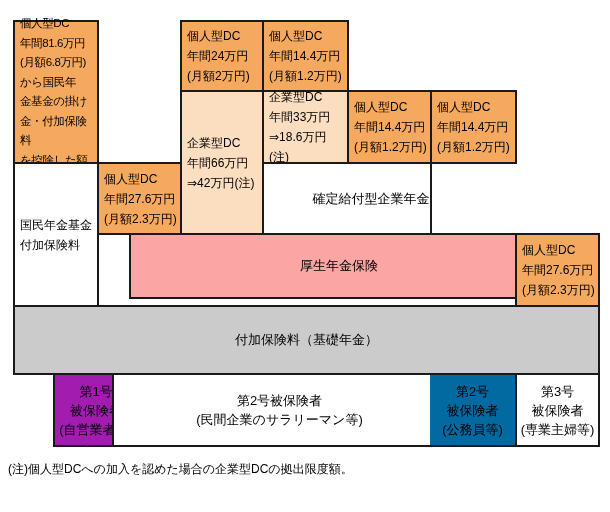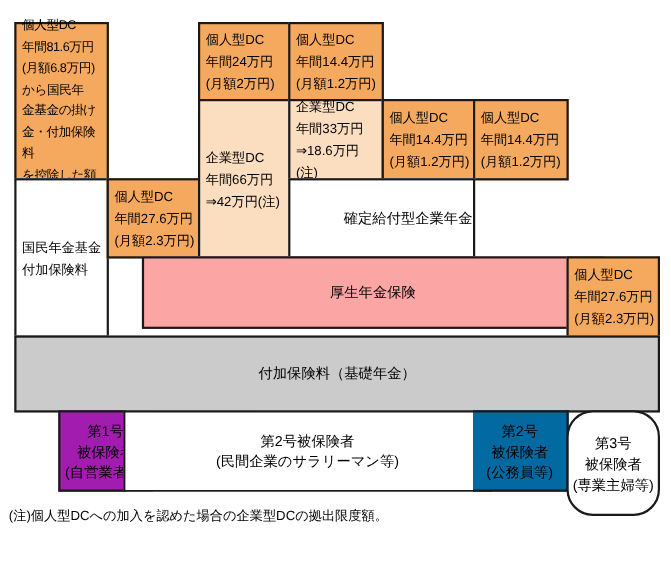--- a/index.html
+++ b/index.html
@@ -75,19 +75,19 @@
   <div class="bx ta-c band" style="left: 13px; top: 305px; width: 587px; height: 70px; background-color: rgb(203, 203, 203);">付加保険料（基礎年金）</div>
 
   <div class="bx ta-c lbl" style="left: 13px; top: 373px; width: 86px; height: 74px; background-color: #a21caf; margin-left: 40px;">第1号
 被保険者
 (自営業者等)</div>
   <div class="bx ta-c lbl dot-r" style="left: 112px; top: 373px; width: 335px; height: 74px; background-color: rgb(255, 255, 255);">第2号被保険者
 (民間企業のサラリーマン等)</div>
   <div class="bx ta-c lbl no-l" style="left: 430px; top: 373px; width: 87px; height: 74px; background-color: #0369a1;">第2号
 被保険者
 (公務員等)</div>
-  <div class="bx ta-c lbl" style="left: 515px; top: 373px; width: 85px; height: 96px; background-color: rgb(255, 255, 255); border-radius: 24px;">第3号
+  <div class="bx ta-c lbl" style="left: 515px; top: 373px; width: 85px; height: 74px; background-color: rgb(255, 255, 255);">第3号
 被保険者
 (専業主婦等)</div>
 
   <div class="footnote">(注)個人型DCへの加入を認めた場合の企業型DCの拠出限度額。</div>
 
 </div>
 
 </body></html>

